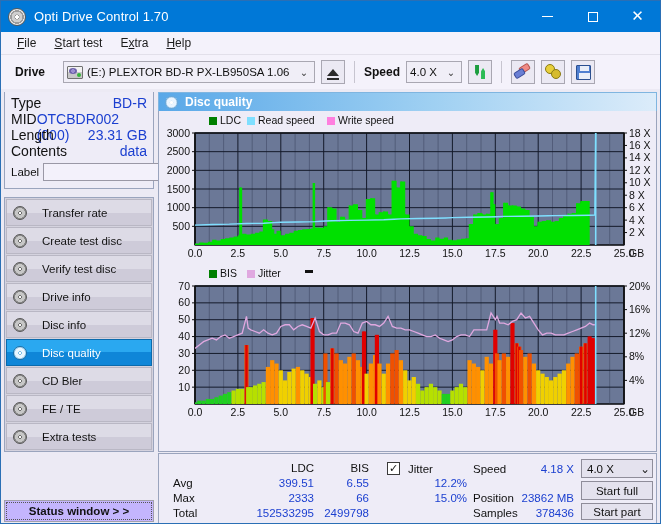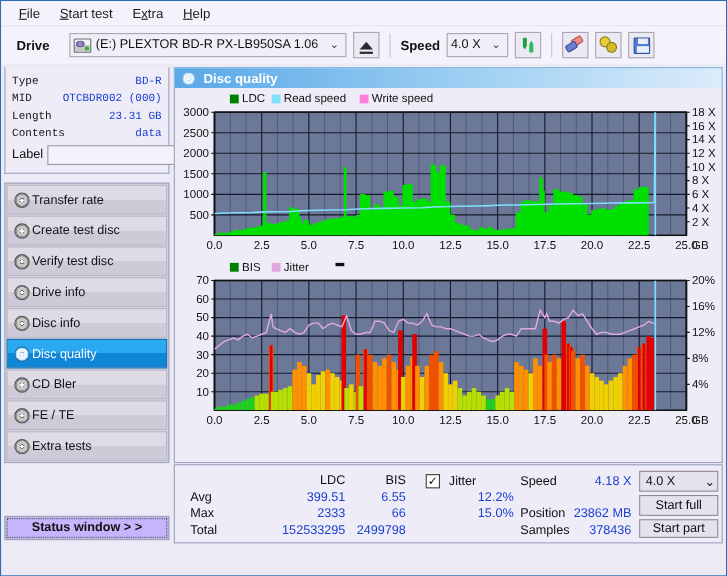--- a/index.html
+++ b/index.html
@@ -189,21 +189,21 @@
   .panel-head .btn {
     margin-left:auto; width:17px;height:16px;
     background:#e4e2ee;border:1px solid #a2a0ac;
     display:flex;align-items:center;justify-content:center;
   }
   .disc-info {
     background:#eeecf7;
     border:1px solid #9aa4bd; border-top:none;
     padding: 3px 6px 5px 6px;
   }
-  .di-row { display:flex; align-items:flex-end; height:16px; font-size:10px;font-family:Liberation Mono, monospace; }
+  .di-row { display:flex; align-items:flex-start; height:16px; font-size:14px; }
   .di-row .k { color:#111; }
   .di-row .v { margin-left:auto; color:#1b3fd0; }
   .label-row { display:flex; align-items:center; height:22px; margin-top:2px; gap:4px; }
   .label-row .k { font-size:11.5px; color:#111; }
   .label-input {
     flex:1; height:18px; background:#f3f1fb;
     border:1px solid #9a98a6;
   }
   .label-btn {
     width:20px;height:20px;background:#e4e2ee;border:1px solid #a2a0ac;
@@ -222,21 +222,21 @@
     padding: 1px;
     display:flex; flex-direction:column; gap:1px;
   }
   .nav-item {
     height: 27px;
     display:flex; align-items:center;
     padding-left: 6px;
     background: linear-gradient(180deg,#dddbe6 0 50%, #cecbd9 51% 100%);
     border:1px solid #b9b7c4;
     font-size:11.5px; color:#141414;
-    gap: 2px;
+    gap: 15px;
   }
   .nav-item.active {
     background: linear-gradient(180deg,#2aa8f0 0 48%, #0f86d8 49% 100%);
     border:1px solid #0a6aad;
     color:#ffffff;
   }
   .disc-ico {
     width:14px;height:14px;border-radius:50%;
     background: radial-gradient(circle at 50% 50%, #fafafa 0 17%, #6e6e6e 18% 24%, #c7c7c7 25% 58%, #8f8f8f 59% 72%, #e0e0e0 73% 100%);
     border:1px solid #555; flex:0 0 auto;
@@ -307,20 +307,35 @@
     background:#e4e2ee;border:1px solid #8f8d9a;
     display:flex;align-items:center;justify-content:center;
     font-size:11.5px;color:#111;
   }
 </style>
 </head>
 <body>
 
 <div id="app">
 
+  <div class="titlebar">
+    <div class="title-icon"></div>
+    <div class="title-text">Opti Drive Control 1.70</div>
+    <div class="win-buttons">
+      <div class="win-btn">
+          <span class="glyph-min"></span>
+        </div>
+      <div class="win-btn">
+          <span class="glyph-max"></span>
+        </div>
+      <div class="win-btn close">
+          <span class="glyph-close">✕</span>
+        </div>
+    </div>
+  </div>
 
   <div class="menubar">
     <div class="menu-item"><u>F</u><span>ile</span></div>
     <div class="menu-item"><u>S</u><span>tart test</span></div>
     <div class="menu-item">E<u>x</u><span>tra</span></div>
     <div class="menu-item"><u>H</u><span>elp</span></div>
   </div>
 
   <div class="toolbar">
     <div class="tb-label" style="margin-left:8px;margin-right:12px;">Drive</div>

